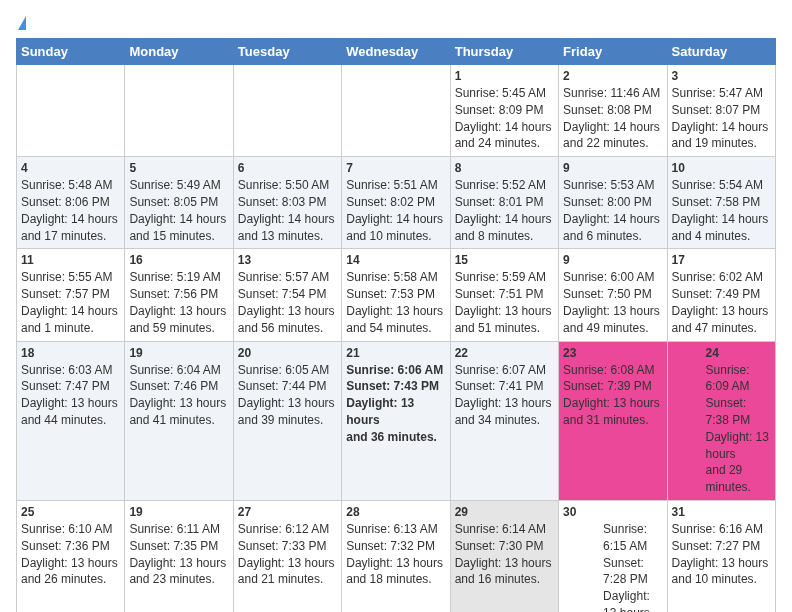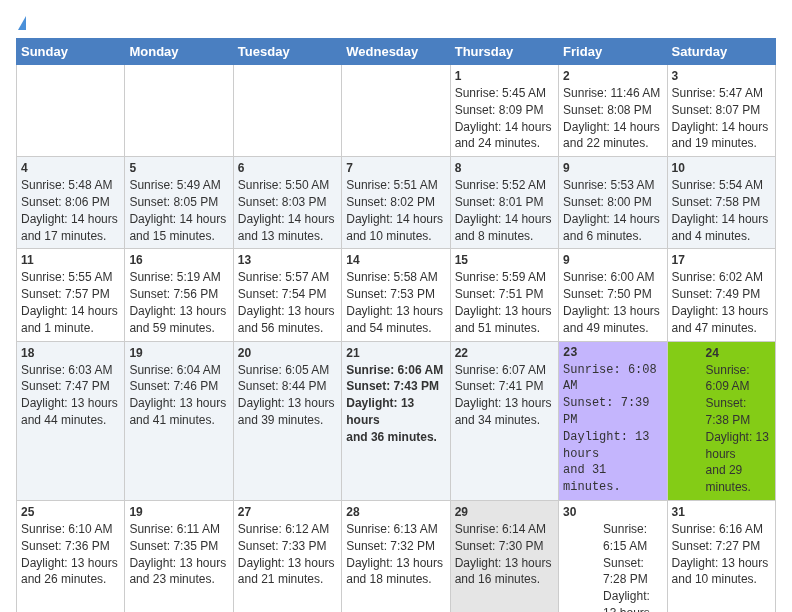--- a/index.html
+++ b/index.html
@@ -270,46 +270,46 @@
         <td style="background: rgb(240, 244, 248);">
           <span class="day-number">19</span>
           <div class="day-info" style="white-space: pre-line;">Sunrise: 6:04 AM
 Sunset: 7:46 PM
 Daylight: 13 hours
 and 41 minutes.</div>
         </td>
         <td style="background: rgb(240, 244, 248);">
           <span class="day-number">20</span>
           <div class="day-info" style="white-space: pre-line;">Sunrise: 6:05 AM
-Sunset: 8:44 PM
+Sunset: 7:44 PM
 Daylight: 13 hours
 and 39 minutes.</div>
         </td>
         <td style="background: rgb(240, 244, 248);">
           <span class="day-number">21</span>
           <div class="day-info" style="white-space: pre-line; font-weight: bold;">Sunrise: 6:06 AM
 Sunset: 7:43 PM
 Daylight: 13 hours
 and 36 minutes.</div>
         </td>
         <td style="background: rgb(240, 244, 248);">
           <span class="day-number">22</span>
           <div class="day-info" style="white-space: pre-line;">Sunrise: 6:07 AM
 Sunset: 7:41 PM
 Daylight: 13 hours
 and 34 minutes.</div>
         </td>
-        <td style="background: #c4b5fd; font-family: Liberation Mono, monospace;">
+        <td style="background: #ec4899;">
           <span class="day-number">23</span>
           <div class="day-info" style="white-space: pre-line;">Sunrise: 6:08 AM
 Sunset: 7:39 PM
 Daylight: 13 hours
 and 31 minutes.</div>
         </td>
-        <td style="background: #84cc16; padding-left: 38px;">
+        <td style="background: #ec4899; padding-left: 38px;">
           <span class="day-number">24</span>
           <div class="day-info" style="white-space: pre-line;">Sunrise: 6:09 AM
 Sunset: 7:38 PM
 Daylight: 13 hours
 and 29 minutes.</div>
         </td>
       </tr>
       <tr>
         <td style="background: rgb(255, 255, 255);">
           <span class="day-number">25</span>

